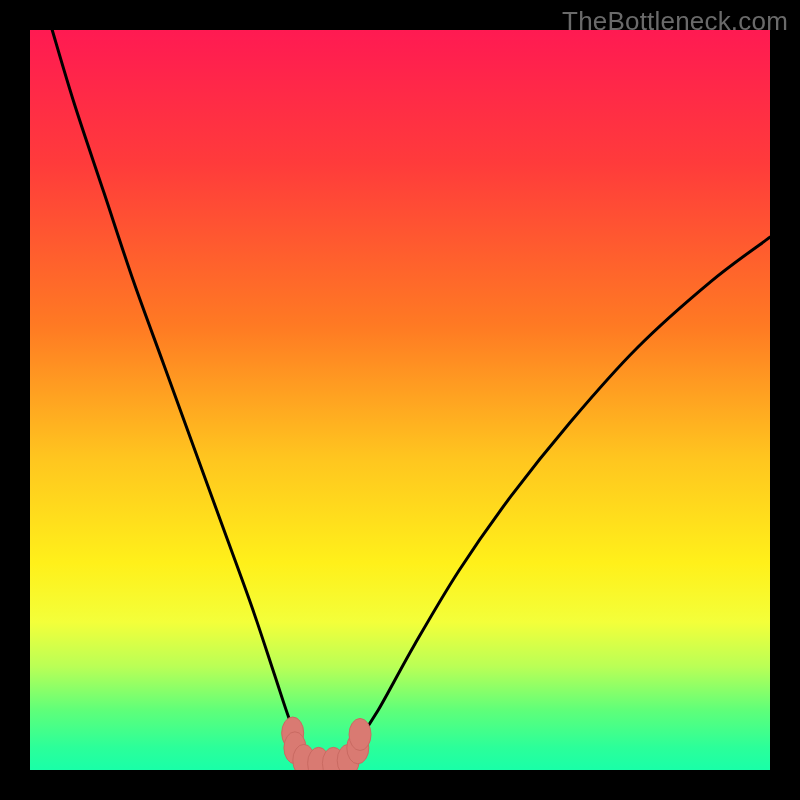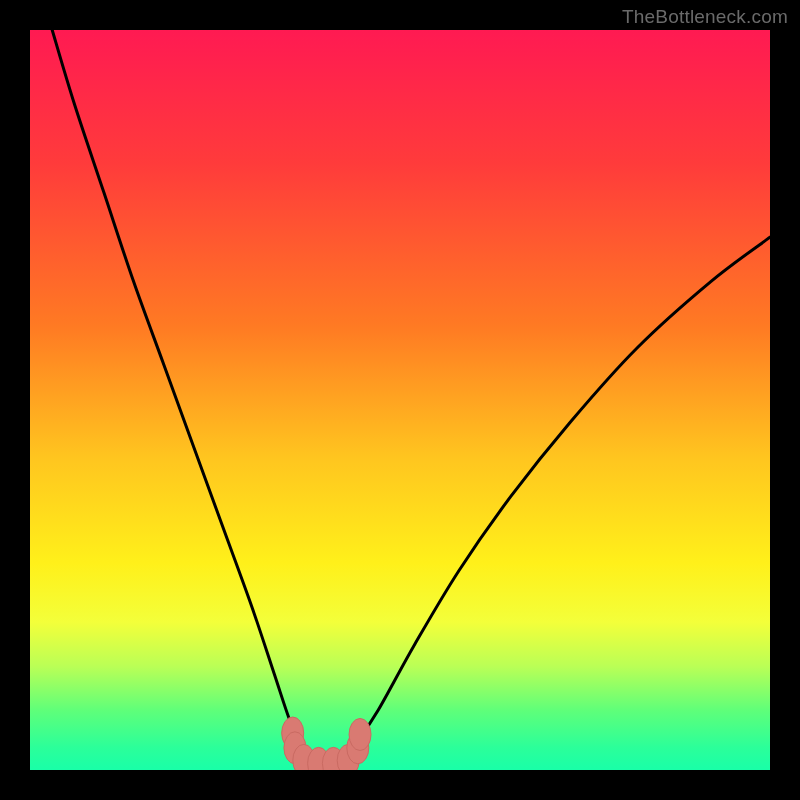--- a/index.html
+++ b/index.html
@@ -23,21 +23,21 @@
     top: 30px;
     width: 740px;
     height: 740px;
     overflow: hidden;
   }
   .watermark {
     position: absolute;
     top: 6px;
     right: 12px;
     color: #6a6a6a;
-    font-size: 19px;
+    font-size: 26px;
     font-weight: 500;
     letter-spacing: 0.2px;
     user-select: none;
   }
 </style>
 </head>
 <body>
 
 <div class="stage">
   <div class="watermark">TheBottleneck.com</div>

